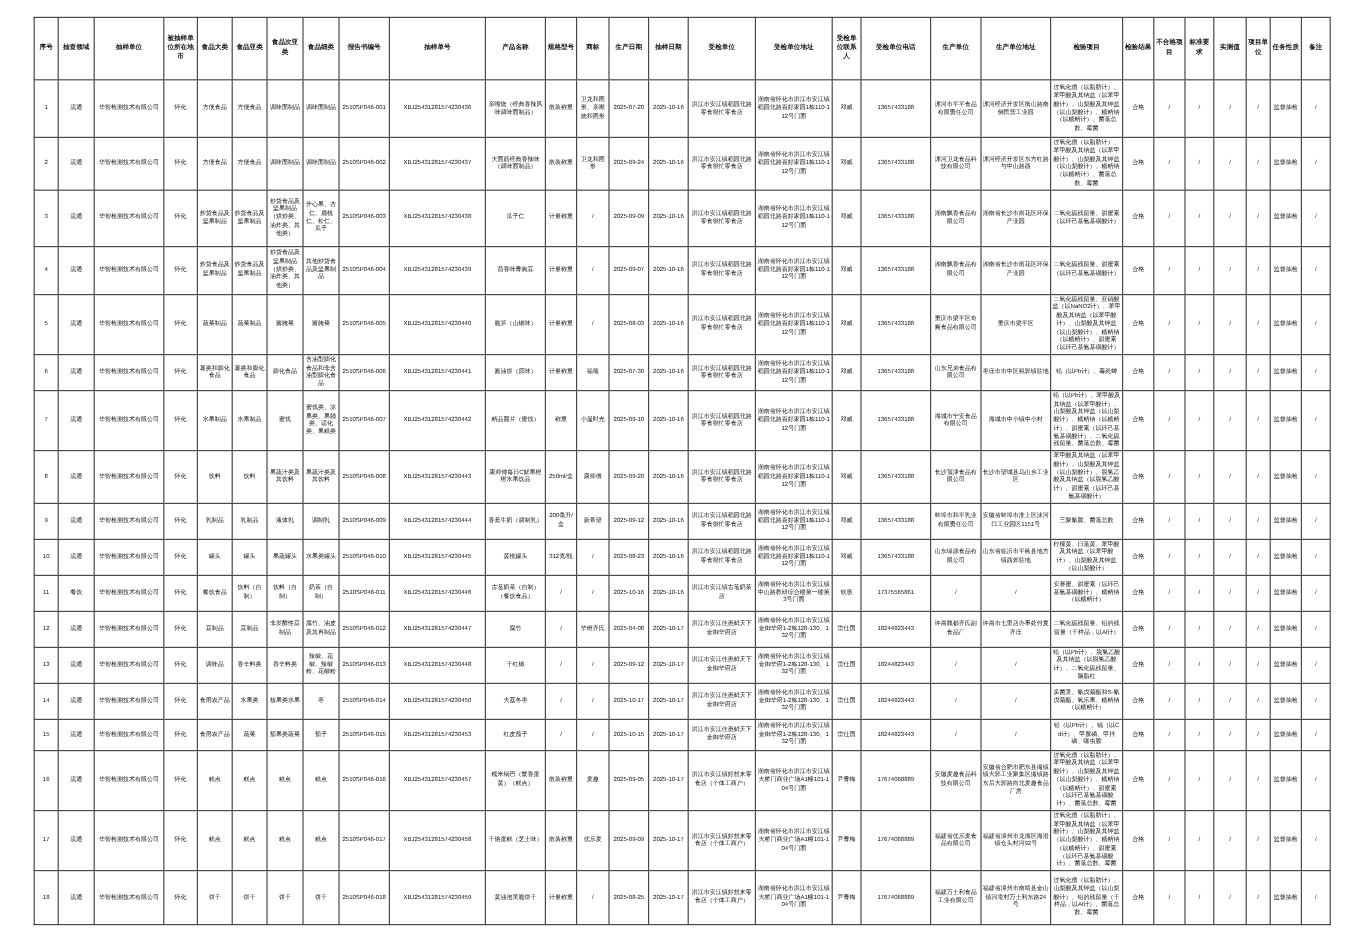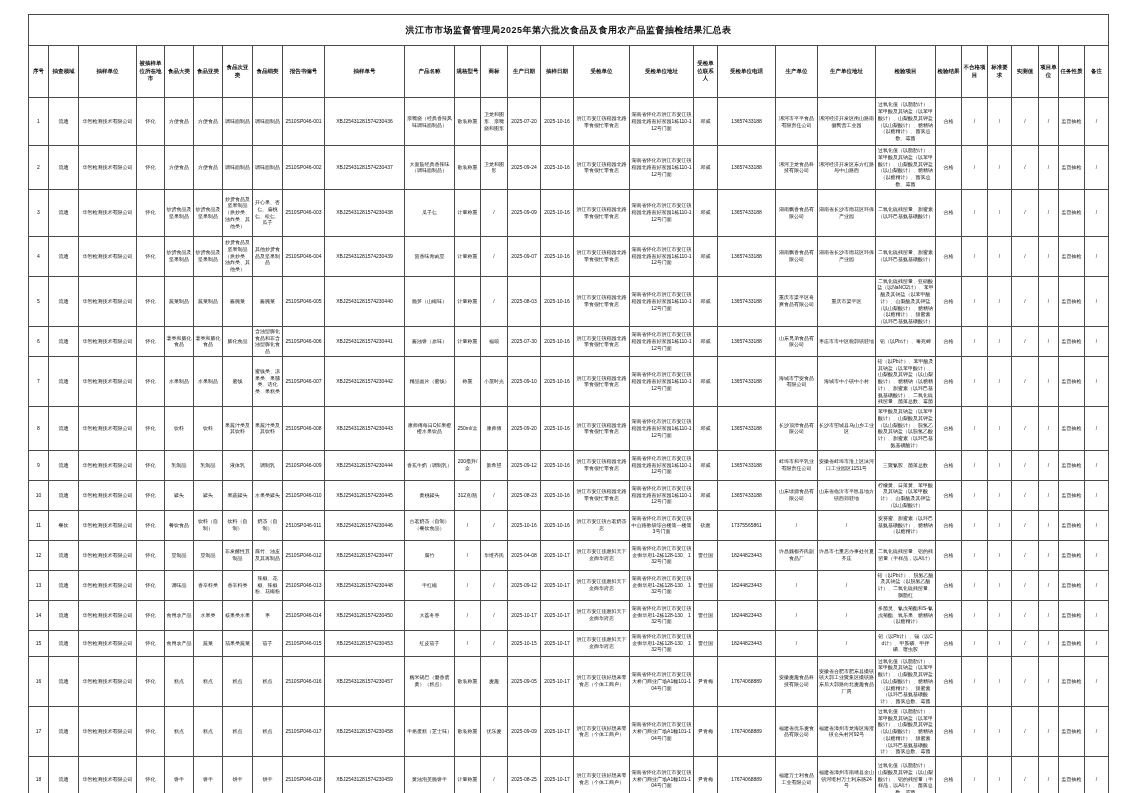--- a/index.html
+++ b/index.html
@@ -42,23 +42,20 @@
         <col style="width: 60px;">
         <col style="width: 26px;">
         <col style="width: 26px;">
         <col style="width: 24px;">
         <col style="width: 27px;">
         <col style="width: 20px;">
         <col style="width: 26px;">
         <col style="width: 24px;">
       </colgroup>
     <thead>
-      <tr>
-        <td id="title-cell" class="title" colspan="29">洪江市市场监督管理局2025年第六批次食品及食用农产品监督抽检结果汇总表</td>
-      </tr>
       <tr id="header-row" style="height:52px;">
           <th>序号</th>
           <th>抽查领域</th>
           <th>抽样单位</th>
           <th>被抽样单位所在地市</th>
           <th>食品大类</th>
           <th>食品亚类</th>
           <th>食品次亚类</th>
           <th>食品细类</th>
           <th>报告书编号</th>

